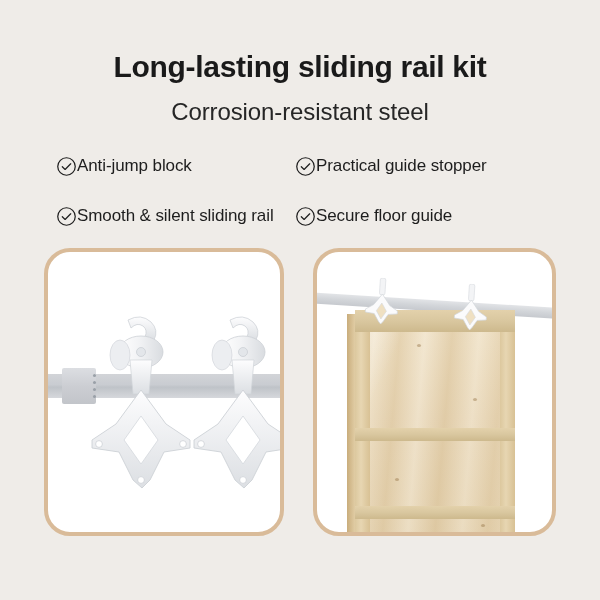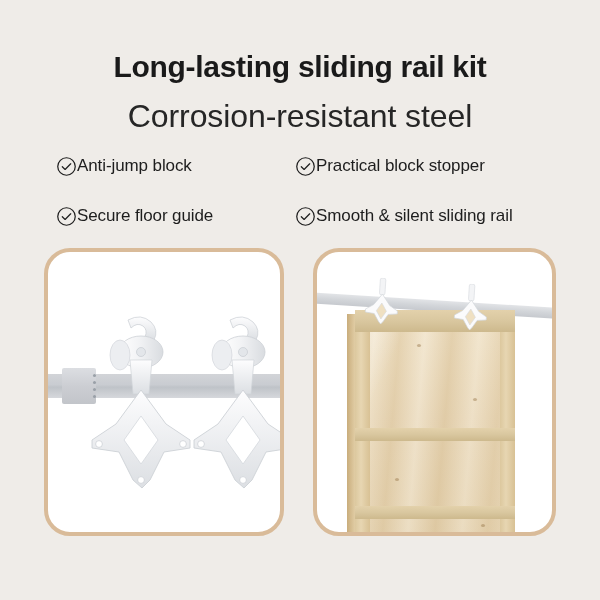--- a/index.html
+++ b/index.html
@@ -14,21 +14,21 @@
   
   .title{
     position:absolute;left:0;top:50px;width:600px;
     text-align:center;
     font-size:30px;font-weight:bold;color:#1a1a1a;
     letter-spacing:-0.3px;
   }
   .subtitle{
     position:absolute;left:0;top:98px;width:600px;
     text-align:center;
-    font-size:32px;font-weight:normal;color:#262626;
+    font-size:24px;font-weight:normal;color:#262626;
     letter-spacing:-0.1px;
   }
 
   
   .features{
     position:absolute;left:56px;top:150px;width:500px;
     display:grid;grid-template-columns:239px 261px;
     grid-template-rows:32px 32px;row-gap:18px;
   }
   .feat{display:flex;align-items:center;}
@@ -122,37 +122,37 @@
         <path d="M7.2 12.3 L10.4 15.4 L16.8 8.9" fill="none" stroke="#1d1d1d" stroke-width="1.4" stroke-linecap="round" stroke-linejoin="round"></path>
       </svg>
       <span class="feat-label">Anti-jump block</span>
     </div>
 
     <div class="feat">
       <svg class="check" viewBox="0 0 24 24">
         <circle cx="12" cy="12" r="10" fill="none" stroke="#1d1d1d" stroke-width="1.4"></circle>
         <path d="M7.2 12.3 L10.4 15.4 L16.8 8.9" fill="none" stroke="#1d1d1d" stroke-width="1.4" stroke-linecap="round" stroke-linejoin="round"></path>
       </svg>
-      <span class="feat-label">Practical block stopper</span>
+      <span class="feat-label">Practical guide stopper</span>
+    </div>
+
+    <div class="feat">
+      <svg class="check" viewBox="0 0 24 24">
+        <circle cx="12" cy="12" r="10" fill="none" stroke="#1d1d1d" stroke-width="1.4"></circle>
+        <path d="M7.2 12.3 L10.4 15.4 L16.8 8.9" fill="none" stroke="#1d1d1d" stroke-width="1.4" stroke-linecap="round" stroke-linejoin="round"></path>
+      </svg>
+      <span class="feat-label">Smooth &amp; silent sliding rail</span>
     </div>
 
     <div class="feat">
       <svg class="check" viewBox="0 0 24 24">
         <circle cx="12" cy="12" r="10" fill="none" stroke="#1d1d1d" stroke-width="1.4"></circle>
         <path d="M7.2 12.3 L10.4 15.4 L16.8 8.9" fill="none" stroke="#1d1d1d" stroke-width="1.4" stroke-linecap="round" stroke-linejoin="round"></path>
       </svg>
       <span class="feat-label">Secure floor guide</span>
-    </div>
-
-    <div class="feat">
-      <svg class="check" viewBox="0 0 24 24">
-        <circle cx="12" cy="12" r="10" fill="none" stroke="#1d1d1d" stroke-width="1.4"></circle>
-        <path d="M7.2 12.3 L10.4 15.4 L16.8 8.9" fill="none" stroke="#1d1d1d" stroke-width="1.4" stroke-linecap="round" stroke-linejoin="round"></path>
-      </svg>
-      <span class="feat-label">Smooth &amp; silent sliding rail</span>
     </div>
 
   </div>
 
   <div class="panel panel-left">
     <div class="panel-inner">
 
       <div class="rail-bar"></div>
       <div class="rail-endcap"></div>
       <div class="rail-endcap-bolts">

